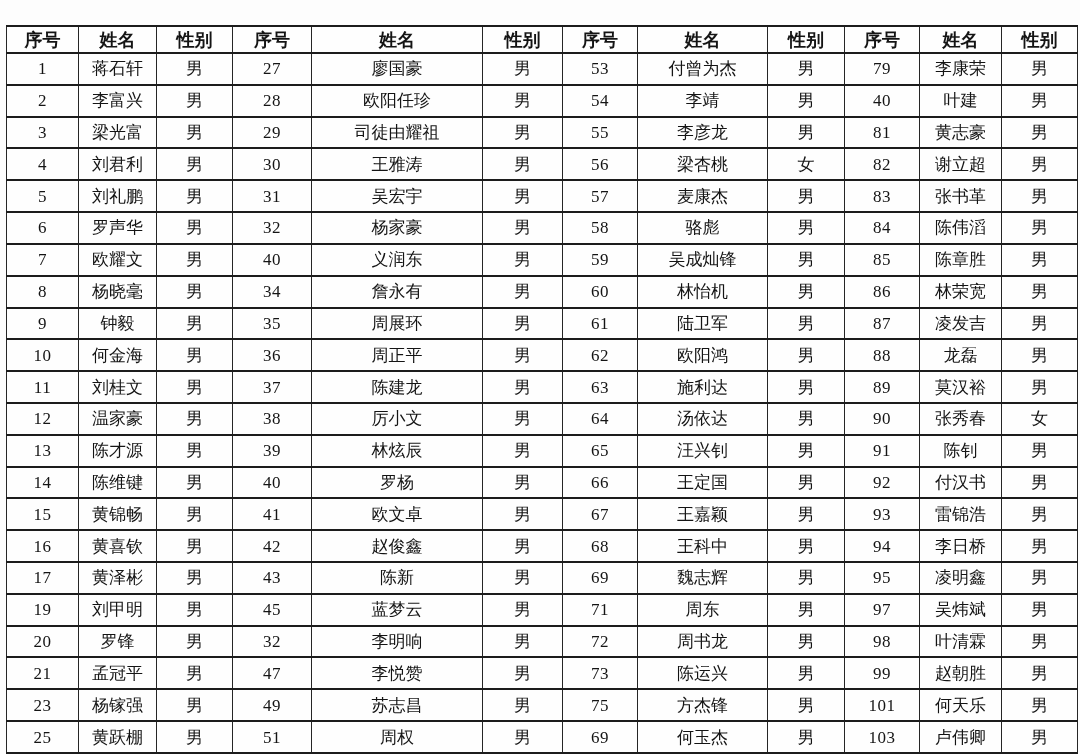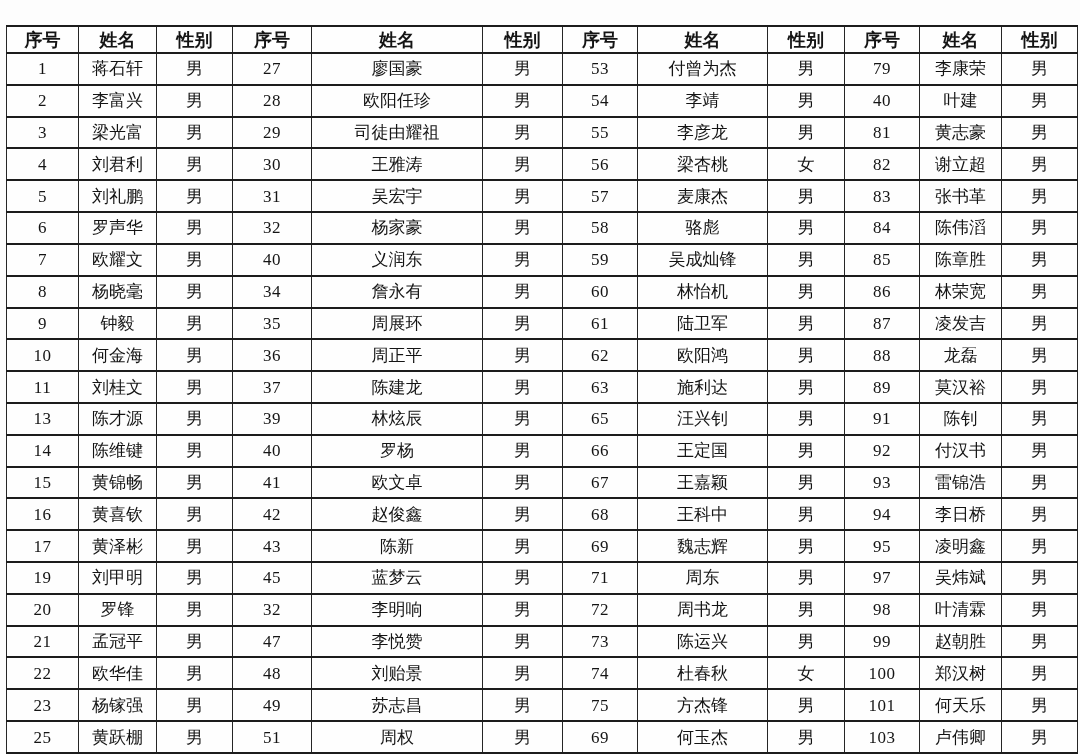--- a/index.html
+++ b/index.html
@@ -239,20 +239,34 @@
           <td class="name">陈建龙</td>
           <td class="gender">男</td>
           <td class="num">63</td>
           <td class="name">施利达</td>
           <td class="gender">男</td>
           <td class="num">89</td>
           <td class="name">莫汉裕</td>
           <td class="gender">男</td>
         </tr>
         <tr>
+          <td class="num">12</td>
+          <td class="name">温家豪</td>
+          <td class="gender">男</td>
+          <td class="num">38</td>
+          <td class="name">厉小文</td>
+          <td class="gender">男</td>
+          <td class="num">64</td>
+          <td class="name">汤依达</td>
+          <td class="gender">男</td>
+          <td class="num">90</td>
+          <td class="name">张秀春</td>
+          <td class="gender">女</td>
+        </tr>
+        <tr>
           <td class="num">13</td>
           <td class="name">陈才源</td>
           <td class="gender">男</td>
           <td class="num">39</td>
           <td class="name">林炫辰</td>
           <td class="gender">男</td>
           <td class="num">65</td>
           <td class="name">汪兴钊</td>
           <td class="gender">男</td>
           <td class="num">91</td>
@@ -348,34 +362,20 @@
           <td class="name">孟冠平</td>
           <td class="gender">男</td>
           <td class="num">47</td>
           <td class="name">李悦赞</td>
           <td class="gender">男</td>
           <td class="num">73</td>
           <td class="name">陈运兴</td>
           <td class="gender">男</td>
           <td class="num">99</td>
           <td class="name">赵朝胜</td>
-          <td class="gender">男</td>
-        </tr>
-        <tr>
-          <td class="num">22</td>
-          <td class="name">欧华佳</td>
-          <td class="gender">男</td>
-          <td class="num">48</td>
-          <td class="name">刘贻景</td>
-          <td class="gender">男</td>
-          <td class="num">74</td>
-          <td class="name">杜春秋</td>
-          <td class="gender">女</td>
-          <td class="num">100</td>
-          <td class="name">郑汉树</td>
           <td class="gender">男</td>
         </tr>
         <tr>
           <td class="num">23</td>
           <td class="name">杨镓强</td>
           <td class="gender">男</td>
           <td class="num">49</td>
           <td class="name">苏志昌</td>
           <td class="gender">男</td>
           <td class="num">75</td>

